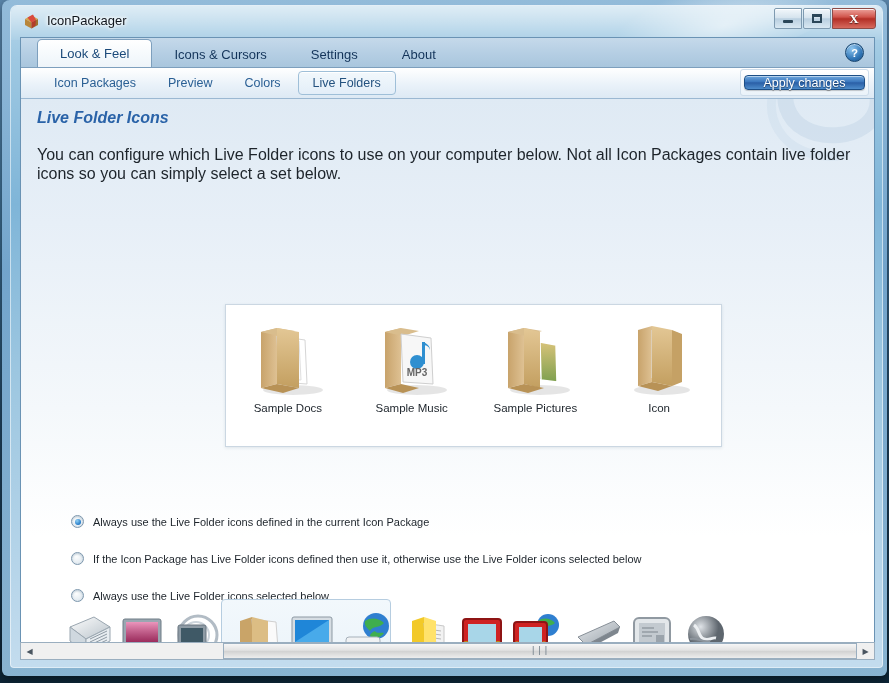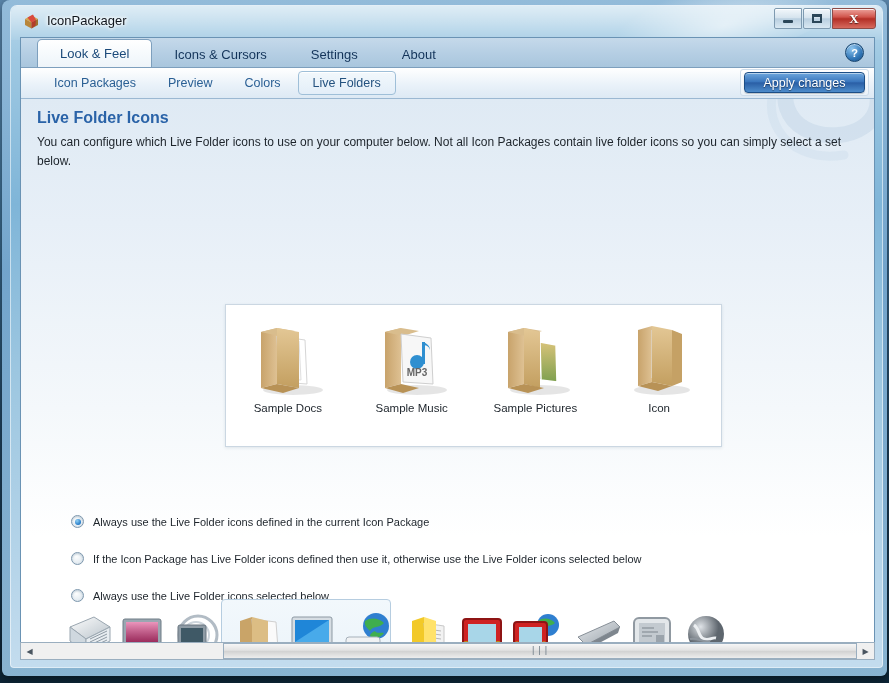--- a/index.html
+++ b/index.html
@@ -105,37 +105,37 @@
     background:linear-gradient(180deg,#f2f8fc 0%,#e3eef8 100%);
     box-shadow:inset 0 1px 0 #fff;
   }
   .apply-wrap{
     position:absolute;right:5px;top:1px;width:129px;height:27px;
     background:linear-gradient(180deg,#ffffff,#eaf2f9);
     border:1px solid #cddcea;border-radius:3px;box-sizing:border-box;
     display:flex;align-items:center;justify-content:center;
   }
   .apply-btn{
-    width:121px;height:21px;border-radius:4px;
+    width:121px;height:15px;border-radius:4px;
     border:1px solid #1c4e86;box-sizing:border-box;
     background:linear-gradient(180deg,#6ea7dd 0%,#3a76bd 46%,#2a5fa6 52%,#4d8ccb 100%);
     color:#fff;font-size:12.5px;display:flex;align-items:center;justify-content:center;
     text-shadow:0 1px 1px rgba(0,0,0,.45);
     box-shadow:inset 0 1px 0 rgba(255,255,255,.5),0 1px 1px rgba(0,0,0,.2);
   }
   
   .content{
     position:relative;height:561px;overflow:hidden;
     background:linear-gradient(180deg,#dfeaf4 0%,#e7eff7 22%,#f4f8fb 55%,#ffffff 78%,#ffffff 100%);
   }
   .content-watermark{
     position:absolute;right:-20px;top:-54px;width:230px;height:180px;pointer-events:none;opacity:.5;
   }
-  .hdr{position:absolute;left:16px;top:10px;font-size:16px;font-weight:bold;color:#2a63a8;}
-  .desc{position:absolute;left:16px;top:34px;width:826px;font-size:12px;color:#1d242b;line-height:19px;}
+  .hdr{position:absolute;left:16px;top:10px;font-size:16px;font-weight:bold;color:#2a63a8;font-style:italic;}
+  .desc{position:absolute;left:16px;top:46px;width:826px;font-size:16px;color:#1d242b;line-height:19px;}
   
   .preview-panel{
     position:absolute;left:204px;top:205px;width:497px;height:143px;
     background:#fff;border:1px solid #cbd7e2;box-sizing:border-box;
     box-shadow:0 1px 3px rgba(40,70,100,.12);
   }
   .preview-items{display:flex;height:100%;}
   .pv-item{flex:1;display:flex;flex-direction:column;align-items:center;justify-content:flex-start;padding-top:13px;}
   .pv-icon{width:78px;height:82px;}
   .pv-label{margin-top:2px;font-size:11.5px;color:#1d242b;}

